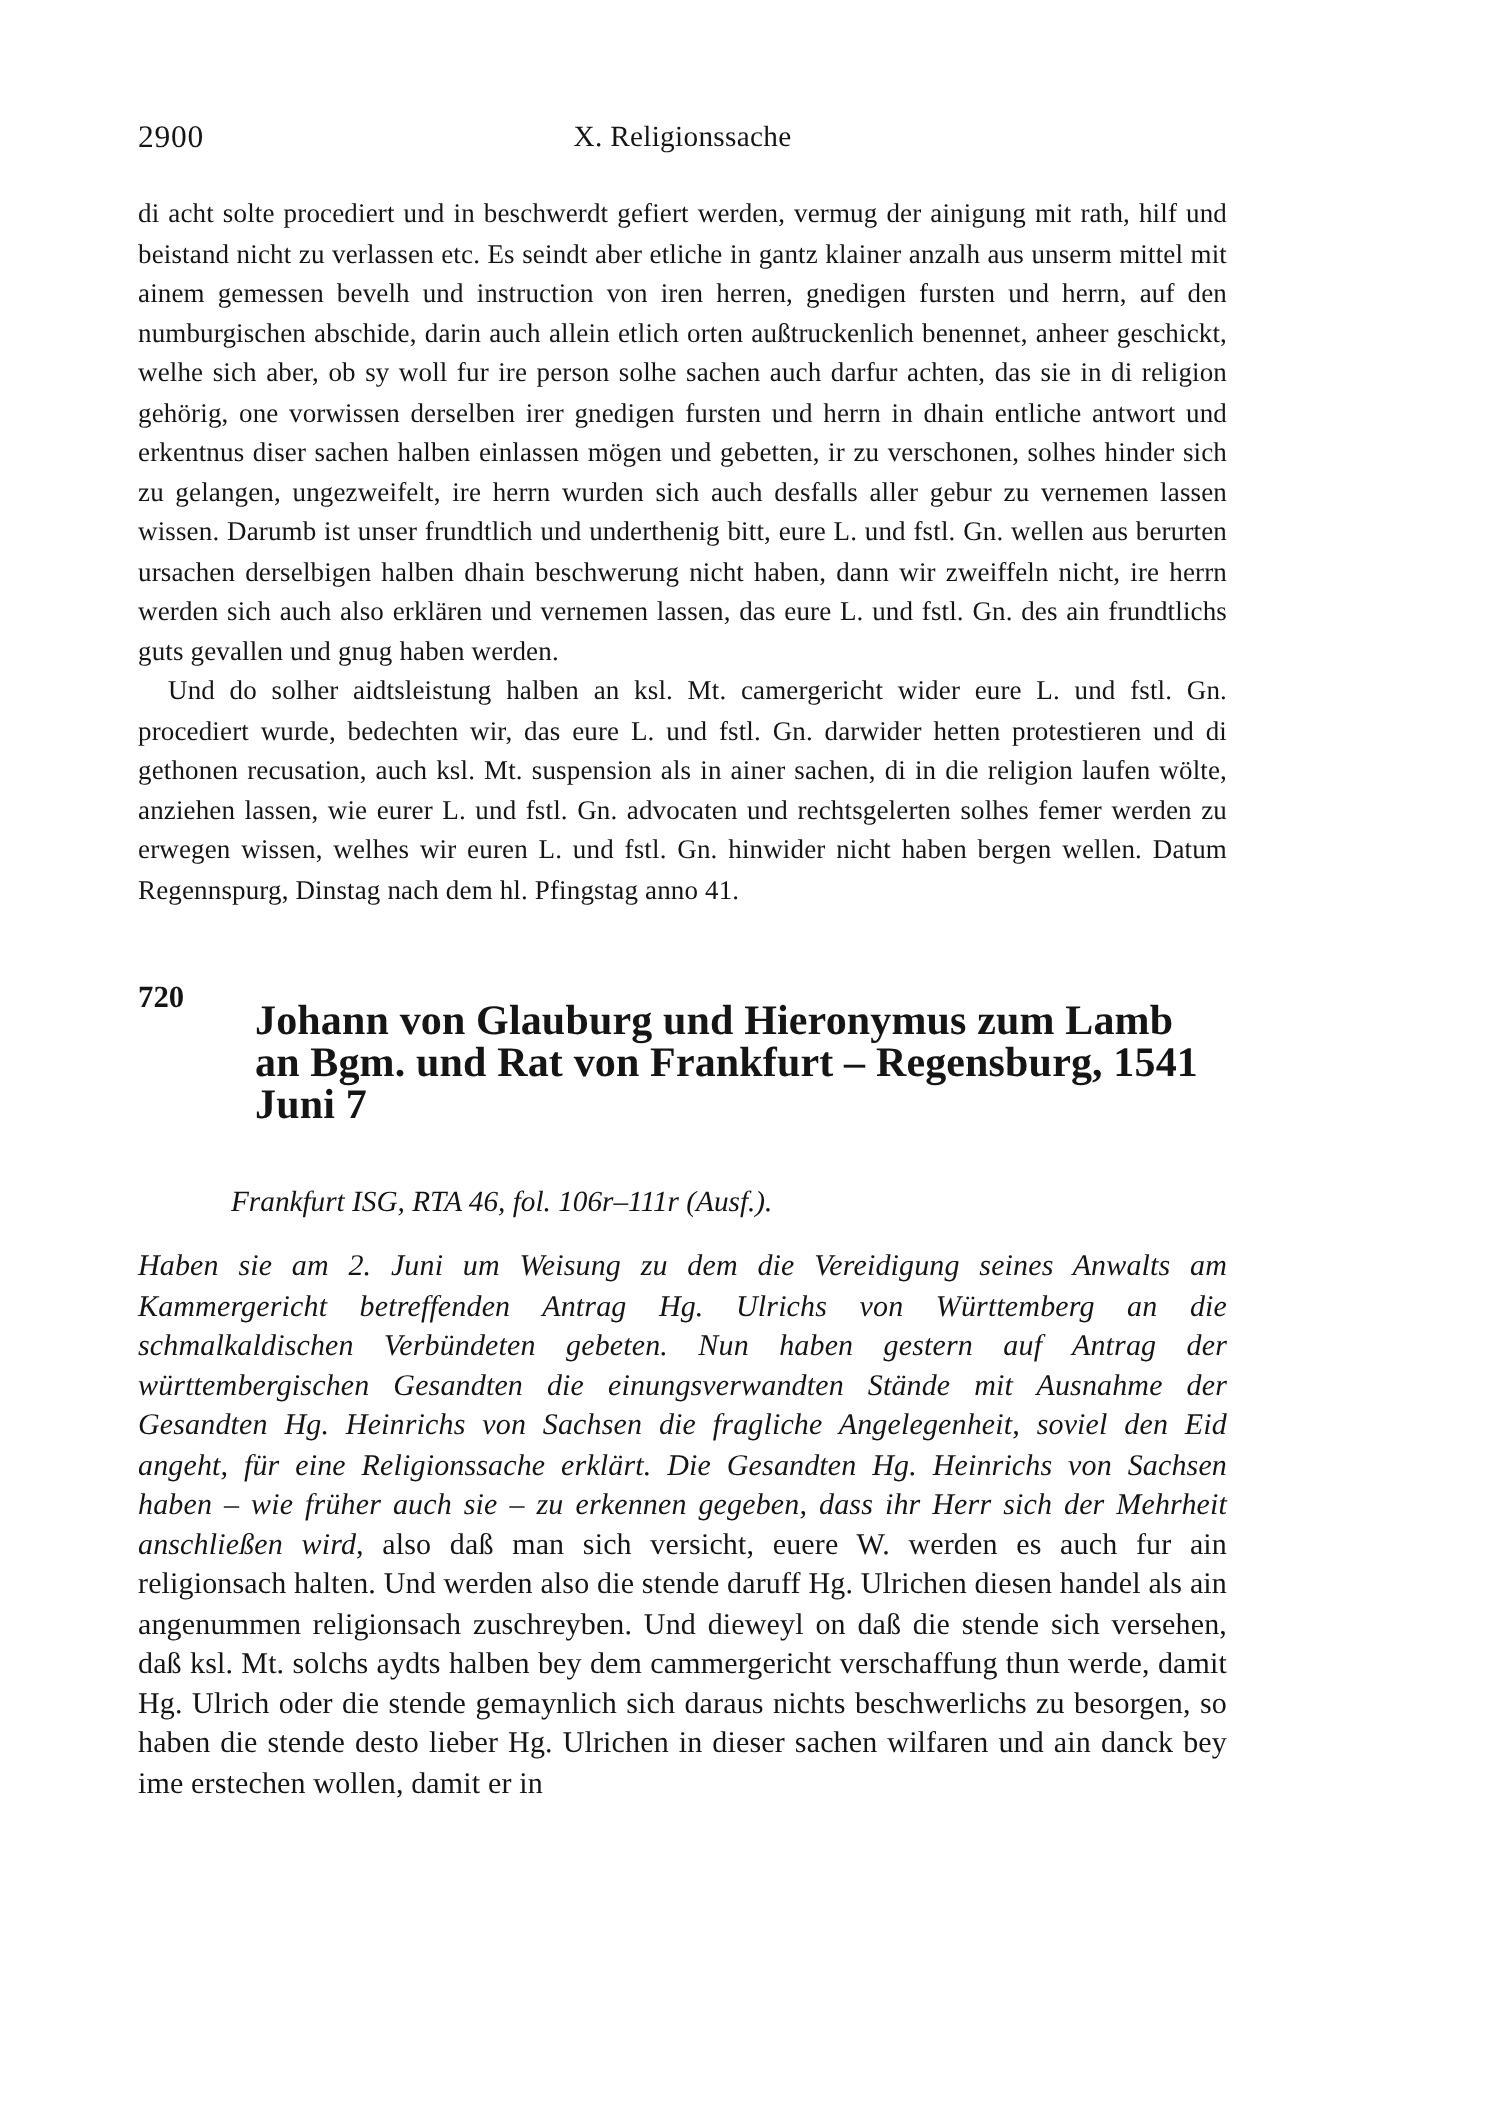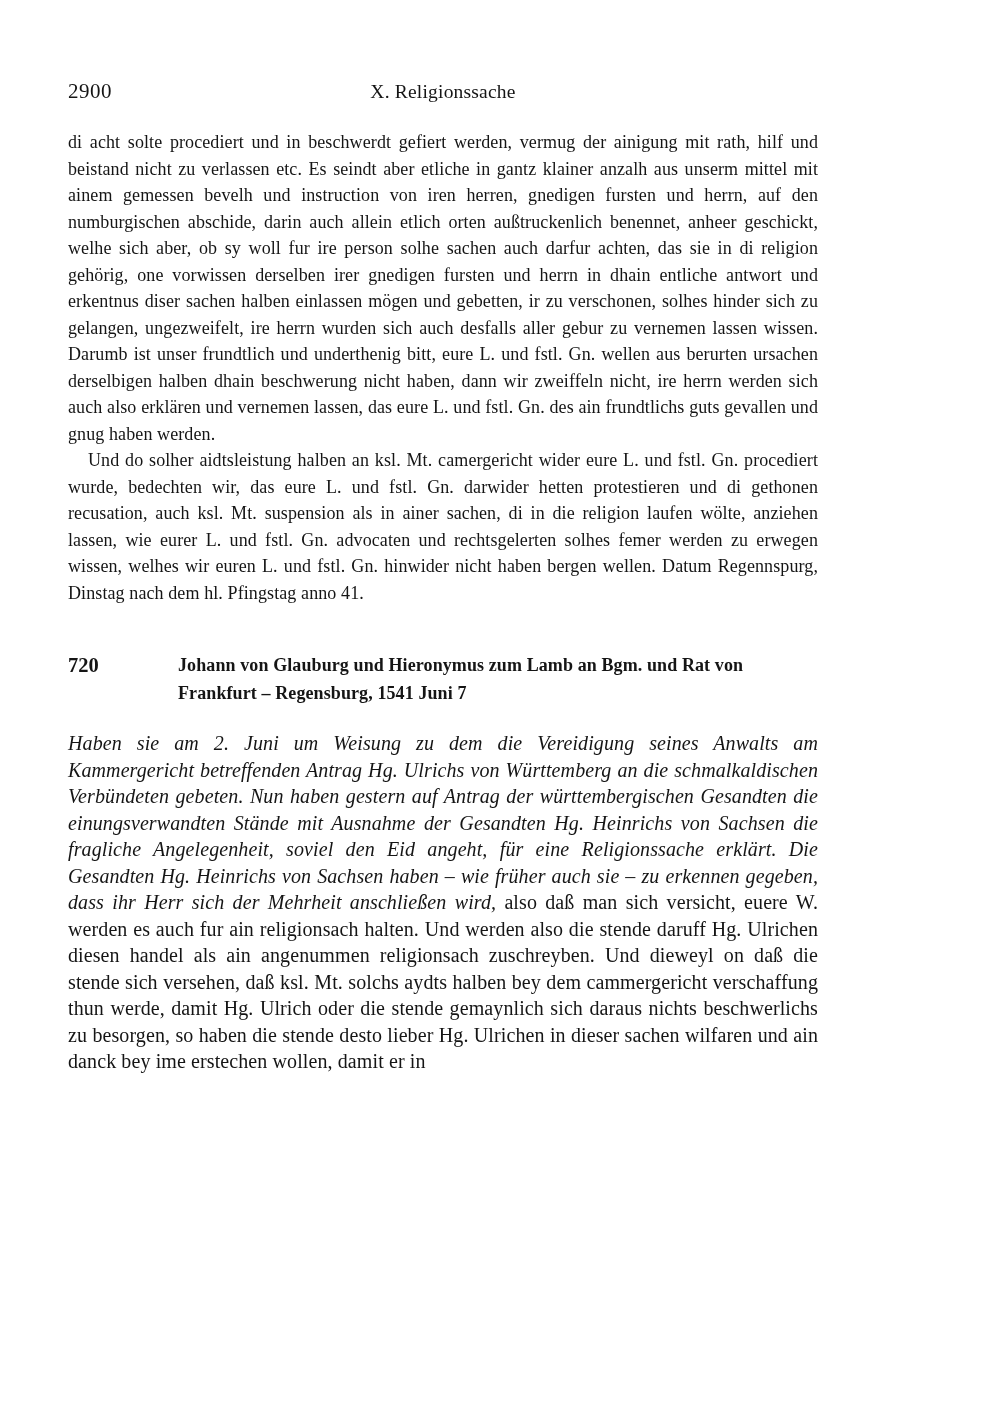--- a/index.html
+++ b/index.html
@@ -13,21 +13,21 @@
     font-family: "Liberation Serif", serif;
     color: #151515;
     -webkit-font-smoothing: antialiased;
   }
   .sheet {
     position: relative;
     width: 912px;
     height: 1418px;
     background: #ffffff;
     box-sizing: border-box;
-    padding: 80px 94px 0 68px; 
+    padding: 80px 94px 0 92px; 
   }
   .running-head {
     position: relative;
     text-align: center;
     font-size: 20px;
     line-height: 22px;
     margin: 0 0 26px 0;
   }
   .pagenum {
     position: absolute;
@@ -50,32 +50,31 @@
   .body-para.indent {
     text-indent: 20px;
   }
   .entry {
     margin-top: 45px;
   }
   .entry-head {
     display: flex;
     align-items: flex-start;
     margin-bottom: 23px;
-    gap: 48px;
   }
   .entry-num {
     flex: 0 0 62px;
     font-weight: bold;
     font-size: 20.5px;
     line-height: 28px;
   }
   .entry-title {
-    margin: 0;
+    margin: 16px;
     font-weight: bold;
-    font-size: 18px;
+    font-size: 28px;
     line-height: 28px;
     letter-spacing: 0.1px;
     text-align: left;
   }
   .entry-source {
     margin: 0 0 18px 62px;
     font-style: italic;
     font-size: 19.5px;
     line-height: 23px;
   }
@@ -108,20 +107,21 @@
 
   <p class="body-para indent">Und do solher aidtsleistung halben an ksl. Mt. camergericht wider eure L. und fstl. Gn. procediert wurde, bedechten wir, das eure L. und fstl. Gn. darwider hetten protestieren und di gethonen recusation, auch ksl. Mt. suspension als in ainer sachen, di in die religion laufen wölte, anziehen lassen, wie eurer L. und fstl. Gn. advocaten und rechtsgelerten solhes femer werden zu erwegen wissen, welhes wir euren L. und fstl. Gn. hinwider nicht haben bergen wellen. Datum Regennspurg, Dinstag nach dem hl. Pfingstag anno 41.</p>
 
   <section class="entry">
 
     <div class="entry-head">
       <span class="entry-num">720</span>
       <h2 class="entry-title">Johann von Glauburg und Hieronymus zum Lamb an Bgm. und Rat von Frankfurt – Regensburg, 1541 Juni 7</h2>
     </div>
 
+    <p class="entry-source">Frankfurt ISG, RTA 46, fol. 106r–111r (Ausf.).</p>
 
     <p class="entry-summary">
       <span class="sum-italic">Haben sie am 2. Juni um Weisung zu dem die Vereidigung seines Anwalts am Kammergericht betreffenden Antrag Hg. Ulrichs von Württemberg an die schmalkaldischen Verbündeten gebeten. Nun haben gestern auf Antrag der württembergischen Gesandten die einungsverwandten Stände mit Ausnahme der Gesandten Hg. Heinrichs von Sachsen die fragliche Angelegenheit, soviel den Eid angeht, für eine Religionssache erklärt. Die Gesandten Hg. Heinrichs von Sachsen haben – wie früher auch sie – zu erkennen gegeben, dass ihr Herr sich der Mehrheit anschließen wird,</span><span class="sum-roman"> also daß man sich versicht, euere W. werden es auch fur ain religionsach halten. Und werden also die stende daruff Hg. Ulrichen diesen handel als ain angenummen religionsach zuschreyben. Und dieweyl on daß die stende sich versehen, daß ksl. Mt. solchs aydts halben bey dem cammergericht verschaffung thun werde, damit Hg. Ulrich oder die stende gemaynlich sich daraus nichts beschwerlichs zu besorgen, so haben die stende desto lieber Hg. Ulrichen in dieser sachen wilfaren und ain danck bey ime erstechen wollen, damit er in</span>
     </p>
 
   </section>
 
 </div>
 
 </body></html>

